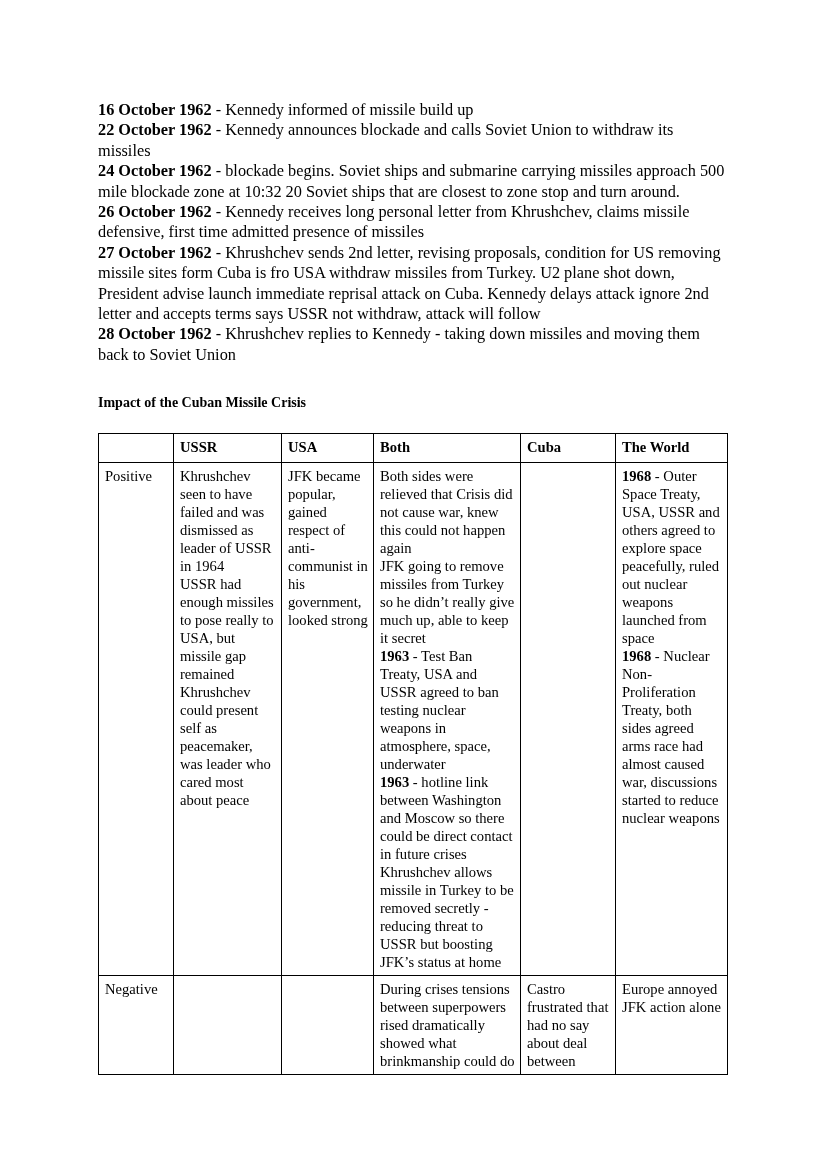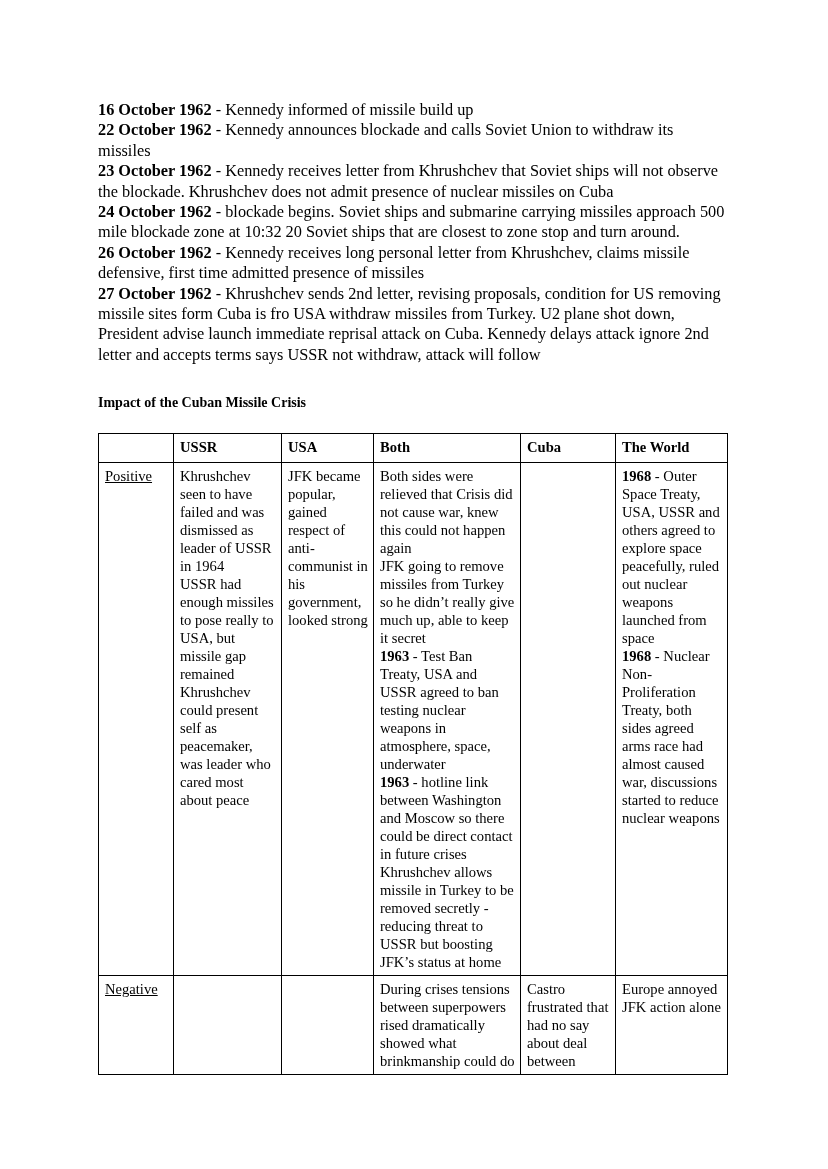--- a/index.html
+++ b/index.html
@@ -68,21 +68,20 @@
     padding: 4px 5px 4px 6px;
     text-align: left;
     font-weight: normal;
   }
   table.impact th {
     font-weight: bold;
     height: 20px;
   }
   td.rowhead, th.rowhead {
     font-weight: bold;
-    text-decoration: underline;
   }
   .yr {
     font-weight: bold;
   }
   .cell-line {
     display: block;
   }
   
   col.c0 { width: 75px; }
   col.c1 { width: 108px; }
@@ -97,30 +96,30 @@
 <div id="page">
 
   <section id="timeline">
     <p class="tl-entry">
       <span class="tl-date">16 October 1962</span><span class="tl-sep"> - </span><span class="tl-text">Kennedy informed of missile build up</span>
     </p>
     <p class="tl-entry">
       <span class="tl-date">22 October 1962</span><span class="tl-sep"> - </span><span class="tl-text">Kennedy announces blockade and calls Soviet Union to withdraw its missiles</span>
     </p>
     <p class="tl-entry">
-      <span class="tl-date">23 October 1962</span><span class="tl-sep"> - </span><span class="tl-text">Kennedy receives letter from Khrushchev that Soviet ships will not observe the blockade. Khrushchev does not admit presence of nuclear missiles on Cuba</span>
-    </p>
-    <p class="tl-entry">
       <span class="tl-date">24 October 1962</span><span class="tl-sep"> - </span><span class="tl-text">blockade begins. Soviet ships and submarine carrying missiles approach 500 mile blockade zone at 10:32 20 Soviet ships that are closest to zone stop and turn around.</span>
     </p>
     <p class="tl-entry">
       <span class="tl-date">26 October 1962</span><span class="tl-sep"> - </span><span class="tl-text">Kennedy receives long personal letter from Khrushchev, claims missile defensive, first time admitted presence of missiles</span>
     </p>
     <p class="tl-entry">
       <span class="tl-date">27 October 1962</span><span class="tl-sep"> - </span><span class="tl-text">Khrushchev sends 2nd letter, revising proposals, condition for US removing missile sites form Cuba is fro USA withdraw missiles from Turkey. U2 plane shot down, President advise launch immediate reprisal attack on Cuba. Kennedy delays attack ignore 2nd letter and accepts terms says USSR not withdraw, attack will follow</span>
+    </p>
+    <p class="tl-entry">
+      <span class="tl-date">28 October 1962</span><span class="tl-sep"> - </span><span class="tl-text">Khrushchev replies to Kennedy - taking down missiles and moving them back to Soviet Union</span>
     </p>
   </section>
 
   <h2 id="impact-heading">Impact of the Cuban Missile Crisis</h2>
 
   <div id="impact-table-wrap">
     <table class="impact">
       <colgroup>
         <col class="c0">
           <col class="c1">

